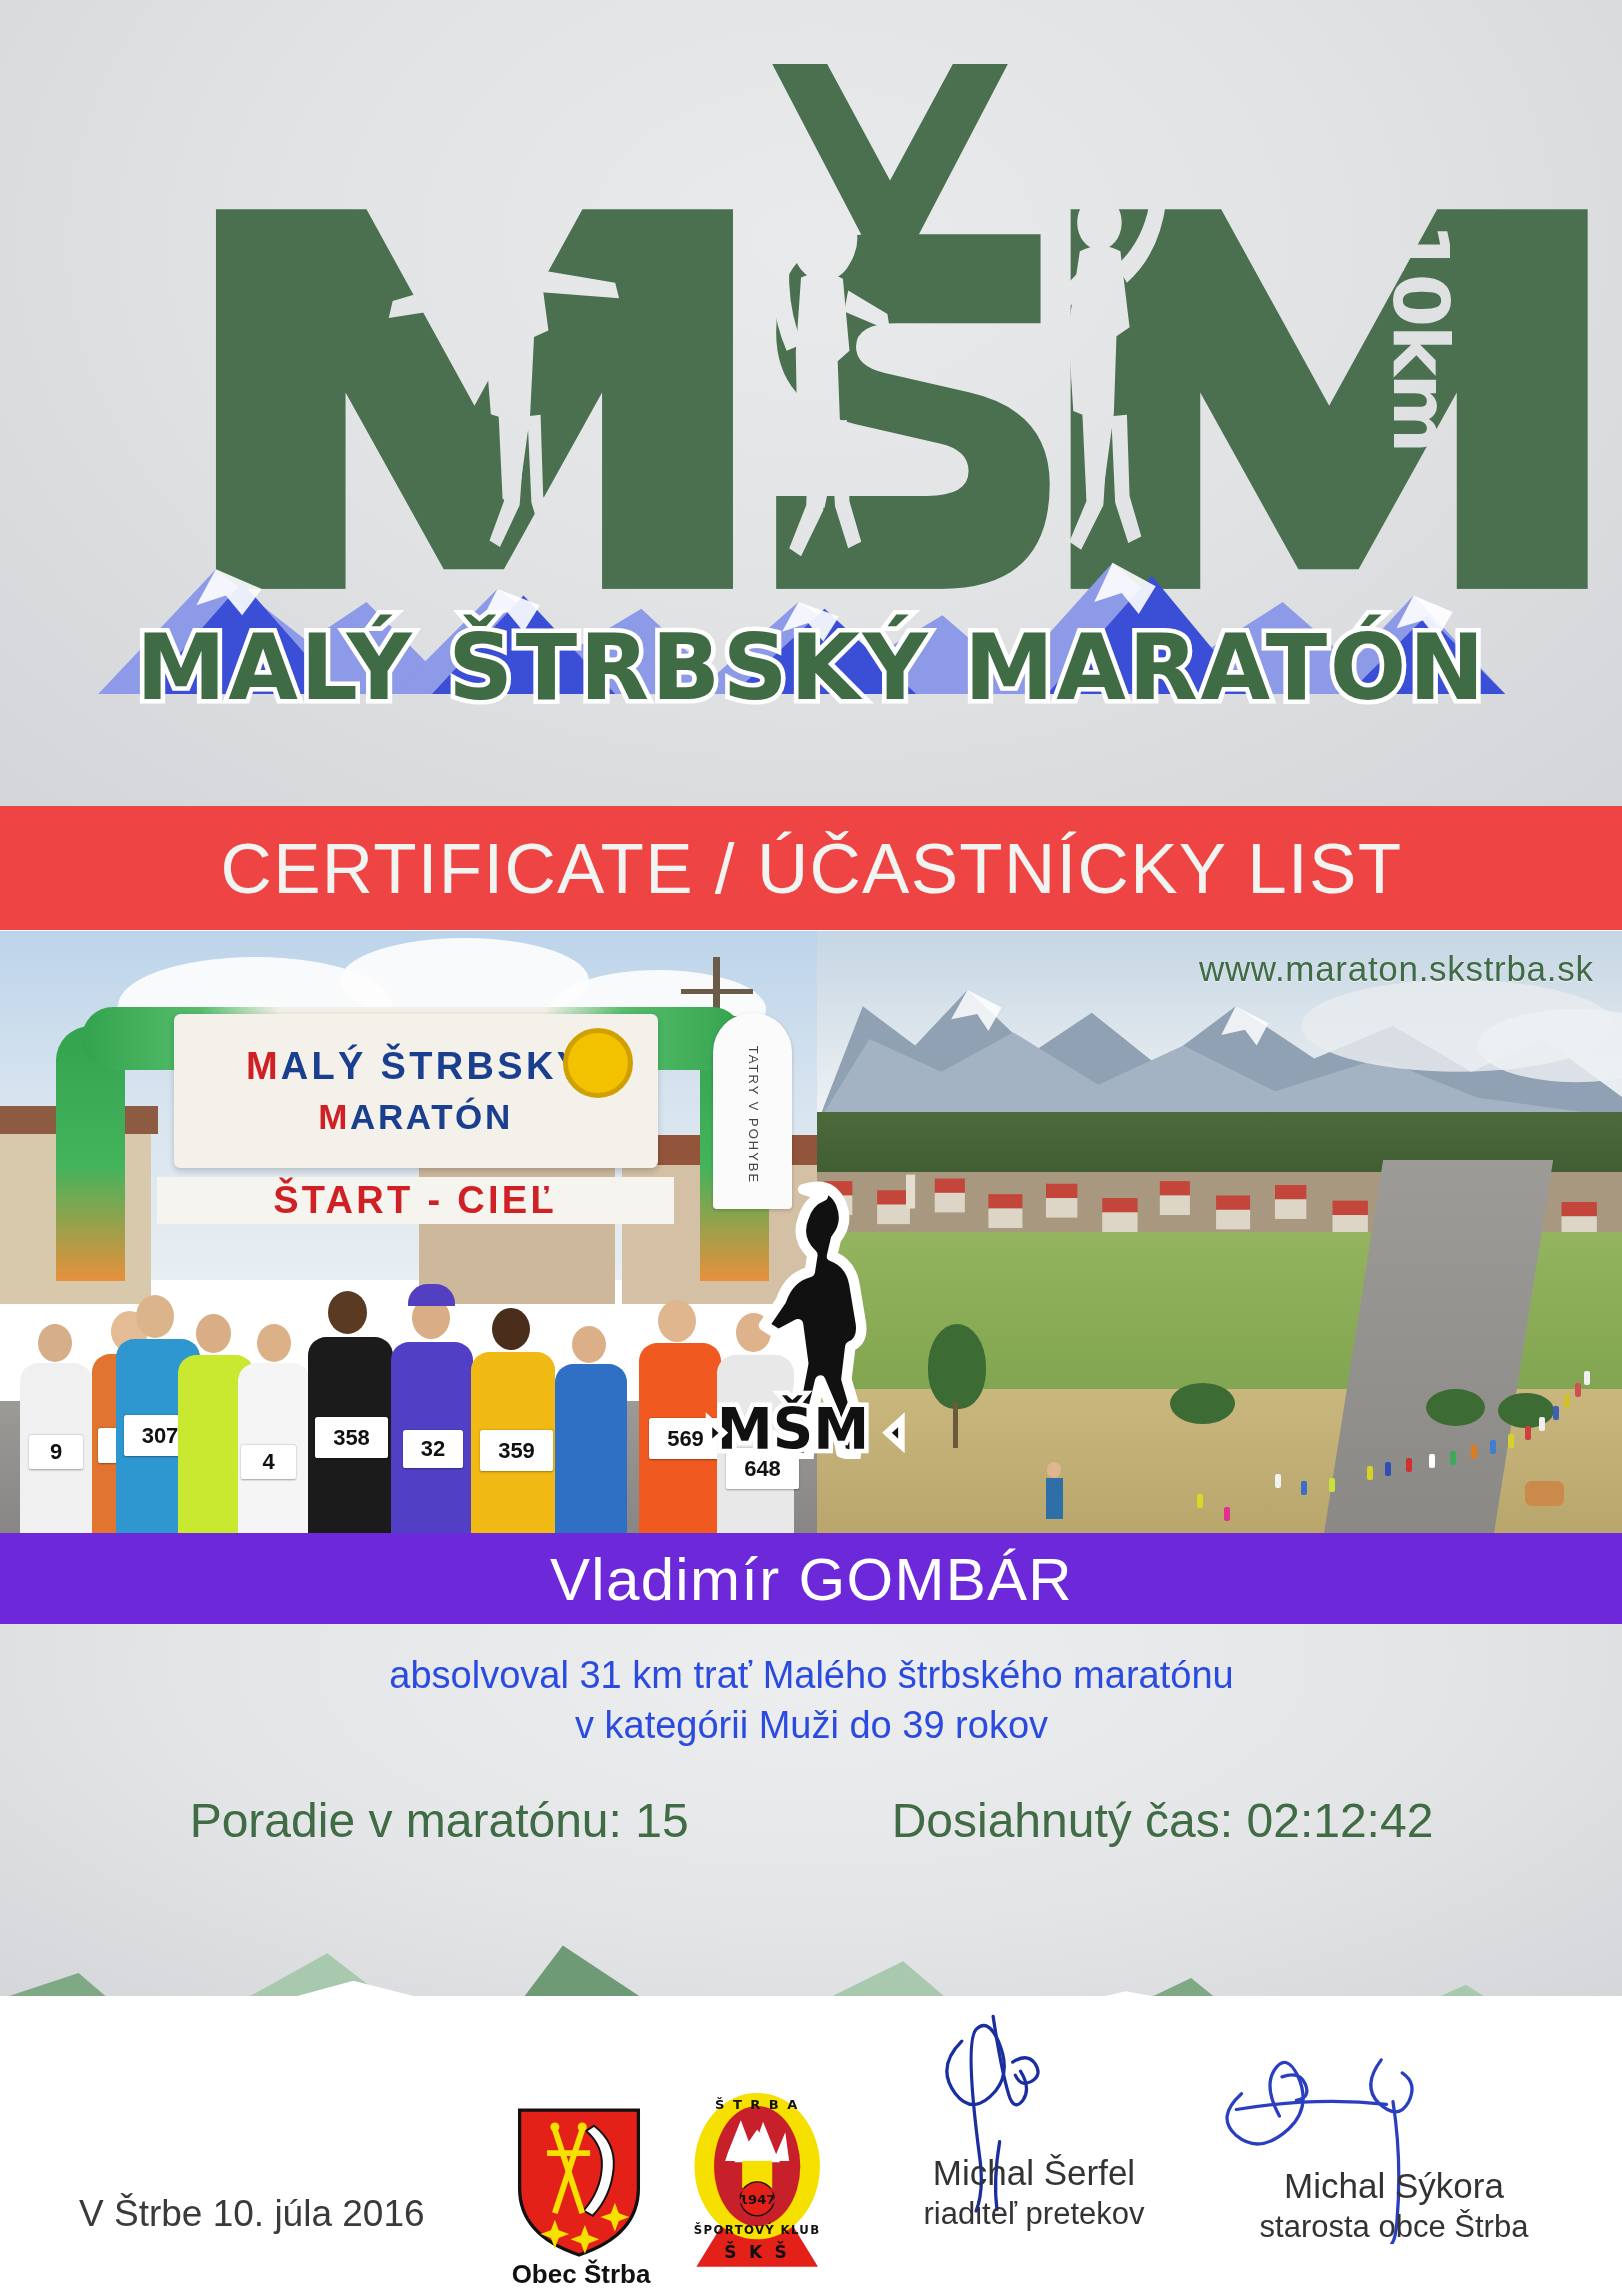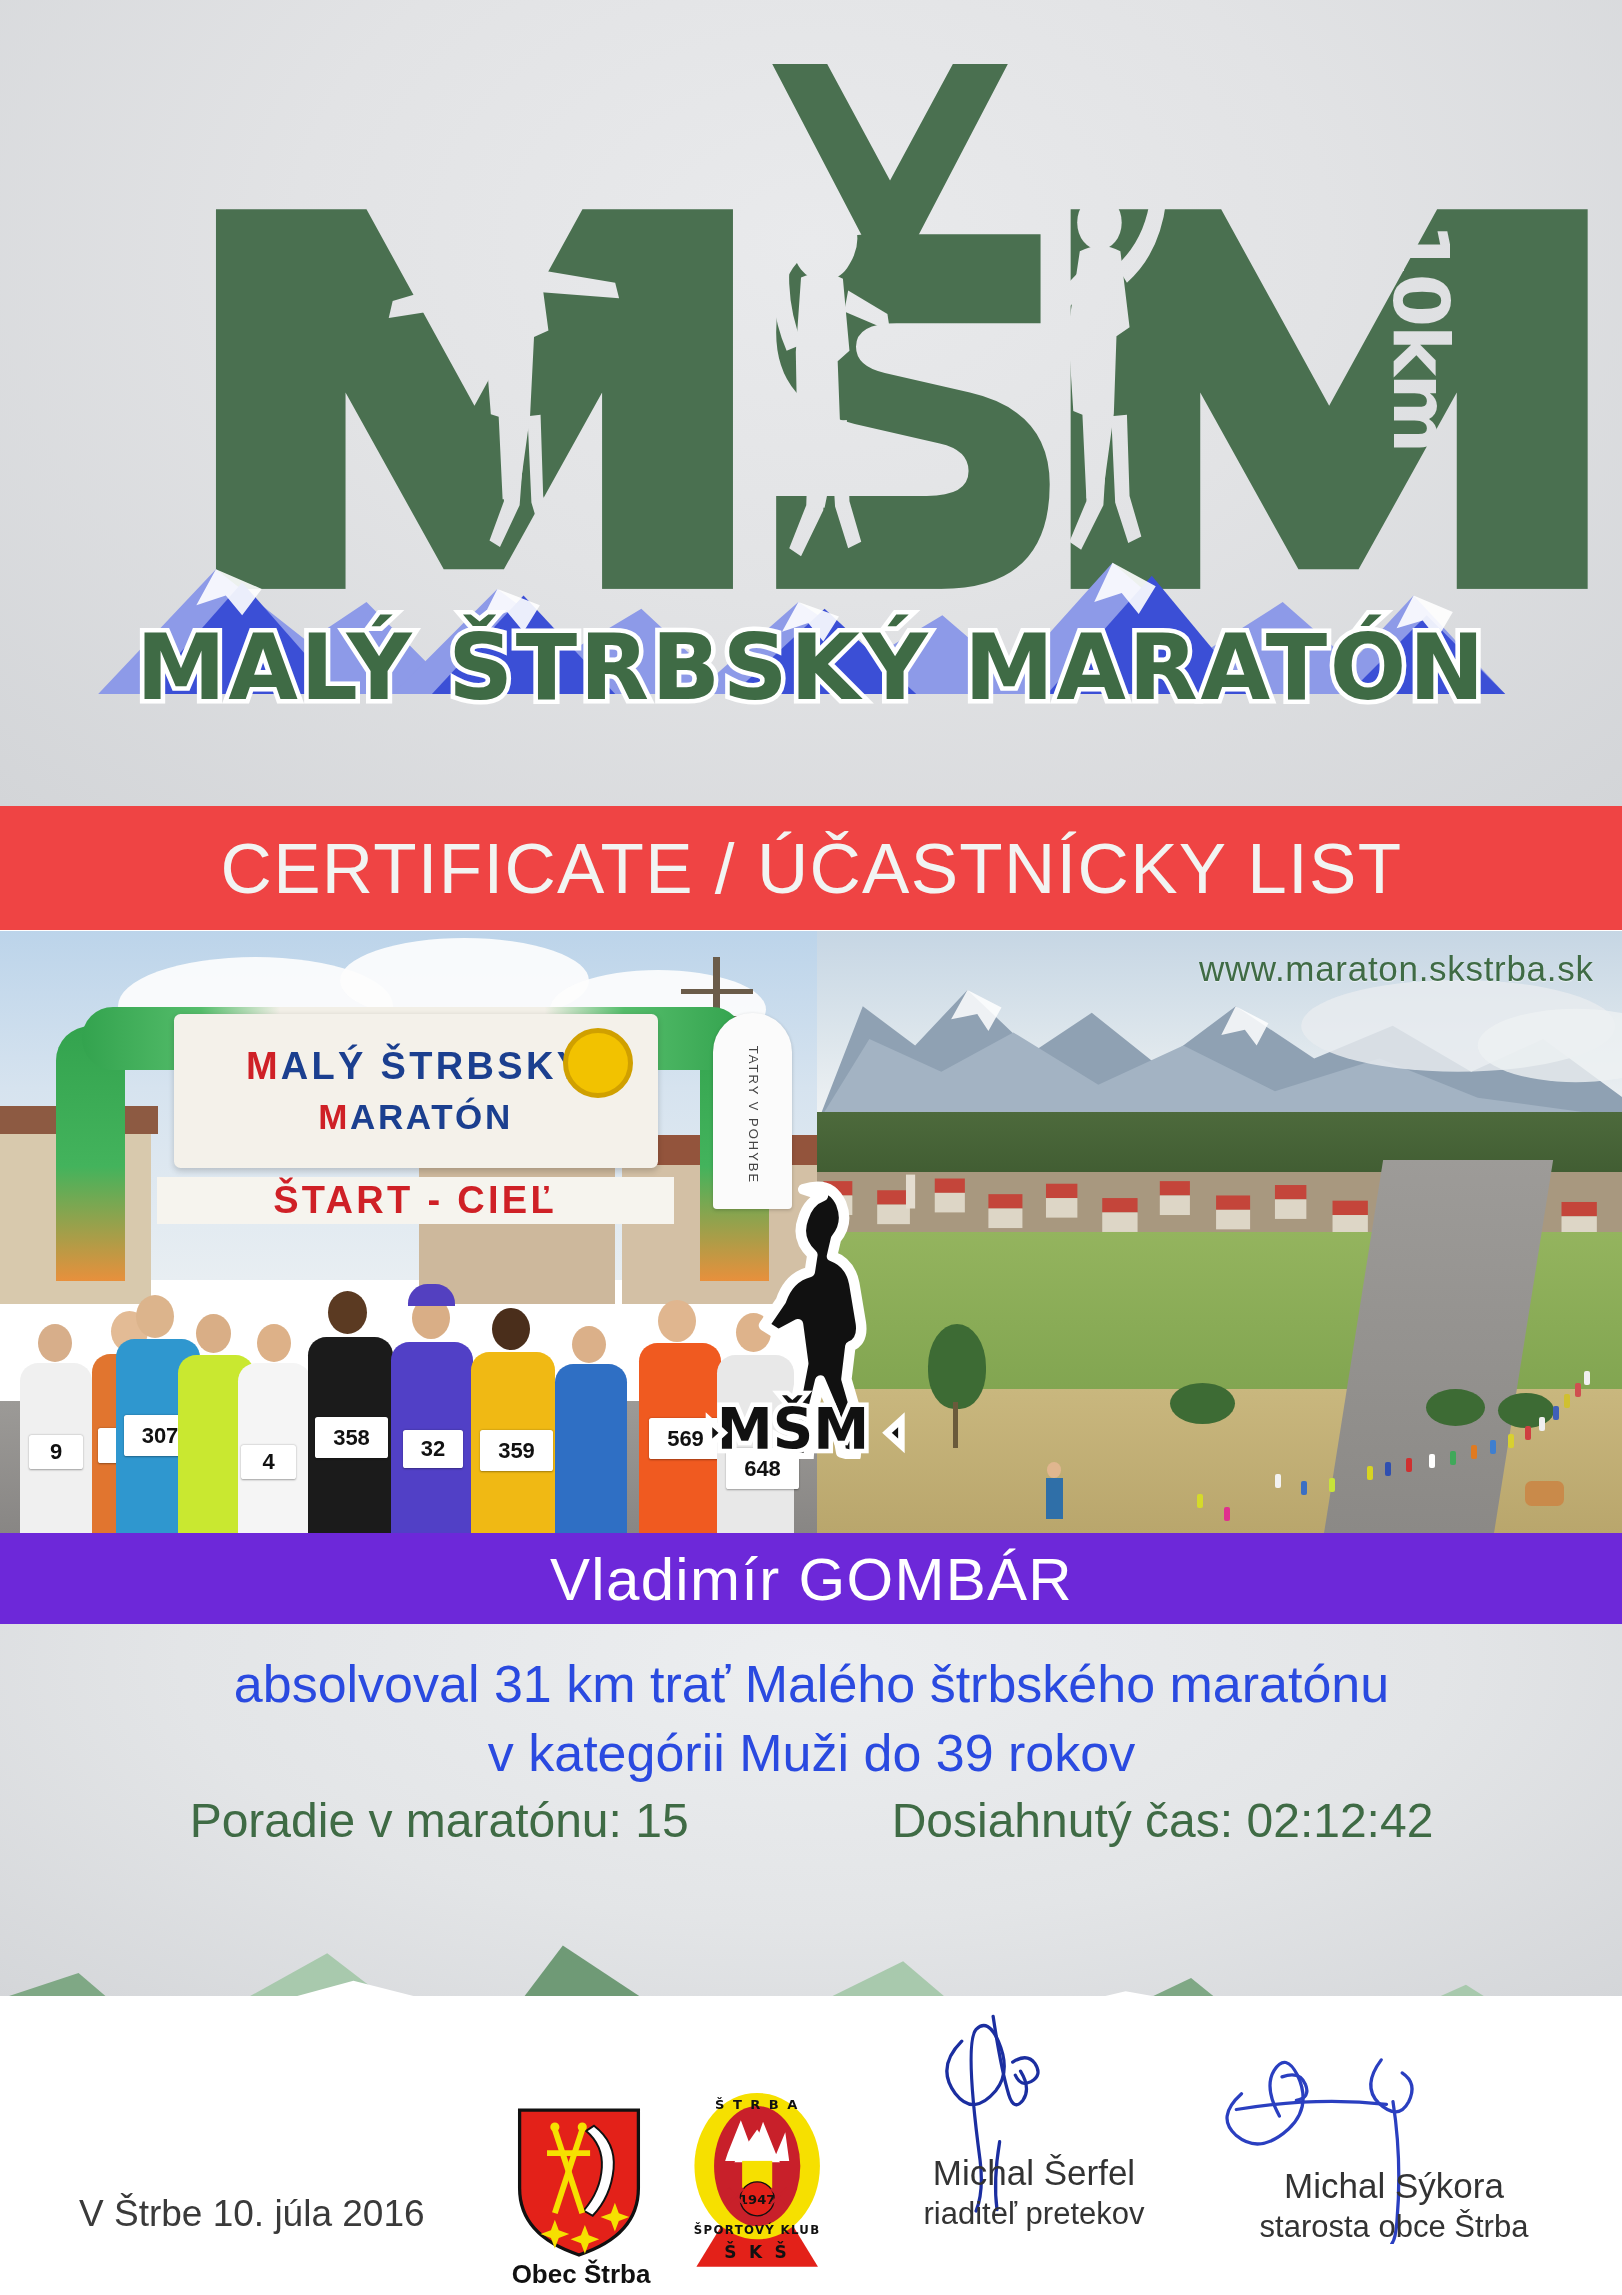--- a/index.html
+++ b/index.html
@@ -158,21 +158,21 @@
     color:#ffffff;font-size:60px;font-weight:normal;letter-spacing:1.3px;white-space:nowrap;
   }
 
   
   .body-area{
     position:absolute;left:0;top:1624px;width:1623px;height:373px;
     background:radial-gradient(ellipse at 50% 10%, #eceef0 0%,#e3e5e7 55%,#d4d6d9 100%);
   }
   .desc{
     position:absolute;left:0;top:1650px;width:1623px;text-align:center;
-    color:#2a4ae0;font-size:52px;line-height:1.32;
+    color:#2a4ae0;font-size:38px;line-height:1.32;
   }
   .results{
     position:absolute;left:0;top:1793px;width:1623px;
     display:flex;justify-content:center;gap:203px;
     color:#3f6b45;font-size:48px;
   }
 
   
   .deco{
     position:absolute;left:0;top:1901px;width:1623px;height:183px;

